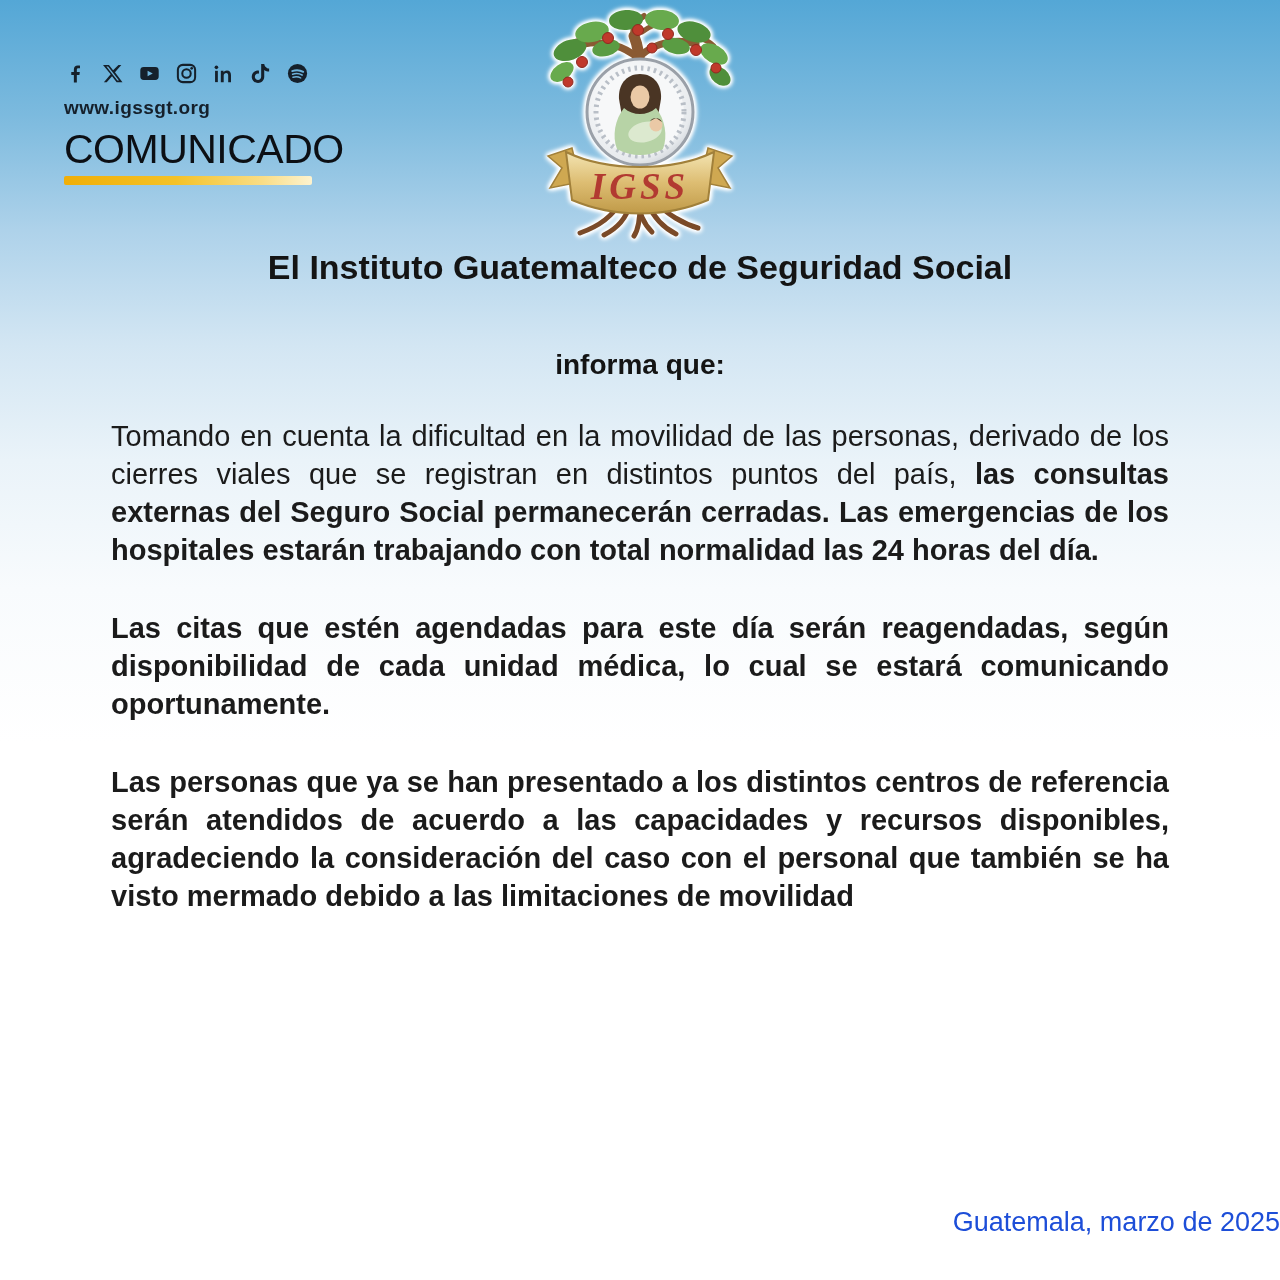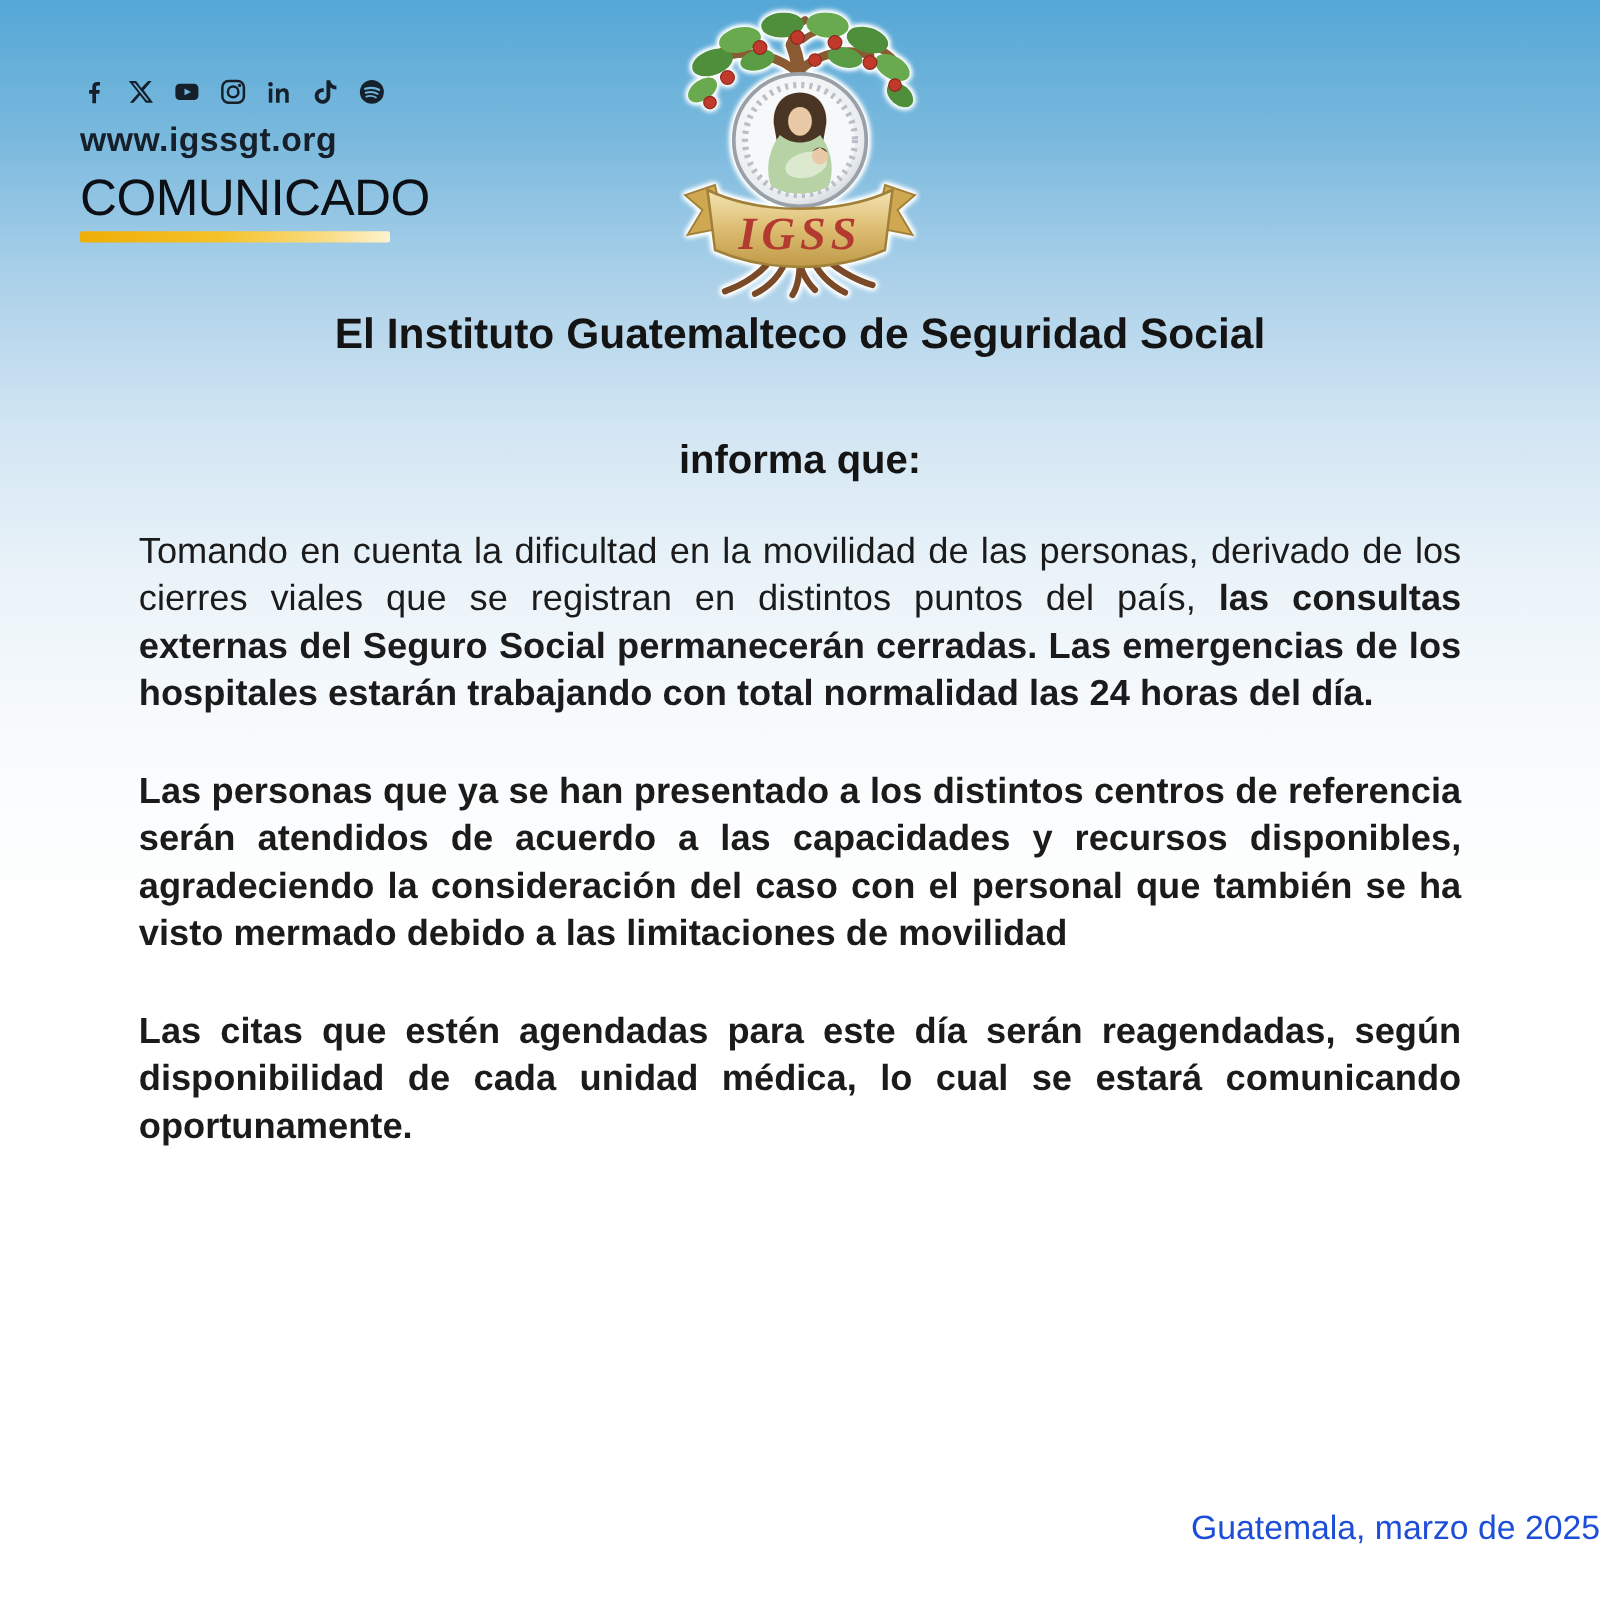--- a/index.html
+++ b/index.html
@@ -35,21 +35,21 @@
     height: 26px;
   }
   .social-row svg {
     width: 23px;
     height: 23px;
     fill: #15202b;
     display: block;
   }
   .website {
     margin-top: 11px;
-    font-size: 27px;
+    font-size: 19px;
     font-weight: 600;
     letter-spacing: 0.4px;
     color: #15202b;
   }
   .comunicado {
     margin-top: 10px;
     font-size: 41px;
     font-weight: 400;
     letter-spacing: -0.5px;
     color: #0c0f14;
@@ -93,21 +93,21 @@
   }
   .heading {
     text-align: center;
     font-size: 34px;
     line-height: 47px;
     font-weight: 700;
     color: #141414;
   }
   .subheading {
     text-align: center;
-    font-size: 32px;
+    font-size: 28px;
     font-weight: 700;
     margin-top: 58px;
     color: #141414;
   }
   .paragraphs {
     margin: 36px auto 0;
     width: 1058px;
     font-size: 29px;
     line-height: 38px;
     text-align: justify;
@@ -252,18 +252,18 @@
 
 <div class="content">
   <div class="heading">
     <div>El Instituto Guatemalteco de Seguridad Social</div>
   </div>
 
   <div class="subheading">informa que:</div>
 
   <div class="paragraphs">
     <p><span>Tomando en cuenta la dificultad en la movilidad de las personas, derivado de los cierres viales que se registran en distintos puntos del país, </span><span class="bold-seg">las consultas externas del Seguro Social permanecerán cerradas. Las emergencias de los hospitales estarán trabajando con total normalidad las 24 horas del día.</span></p>
+    <p><span></span><span class="bold-seg">Las citas que estén agendadas para este día serán reagendadas, según disponibilidad de cada unidad médica, lo cual se estará comunicando oportunamente.</span></p>
     <p><span></span><span class="bold-seg">Las personas que ya se han presentado a los distintos centros de referencia serán atendidos de acuerdo a las capacidades y recursos disponibles, agradeciendo la consideración del caso con el personal que también se ha visto mermado debido a las limitaciones de movilidad</span></p>
-    <p><span></span><span class="bold-seg">Las citas que estén agendadas para este día serán reagendadas, según disponibilidad de cada unidad médica, lo cual se estará comunicando oportunamente.</span></p>
   </div>
 </div>
 
 <div class="footer-line">Guatemala, marzo de 2025</div>
 
 </body></html>

